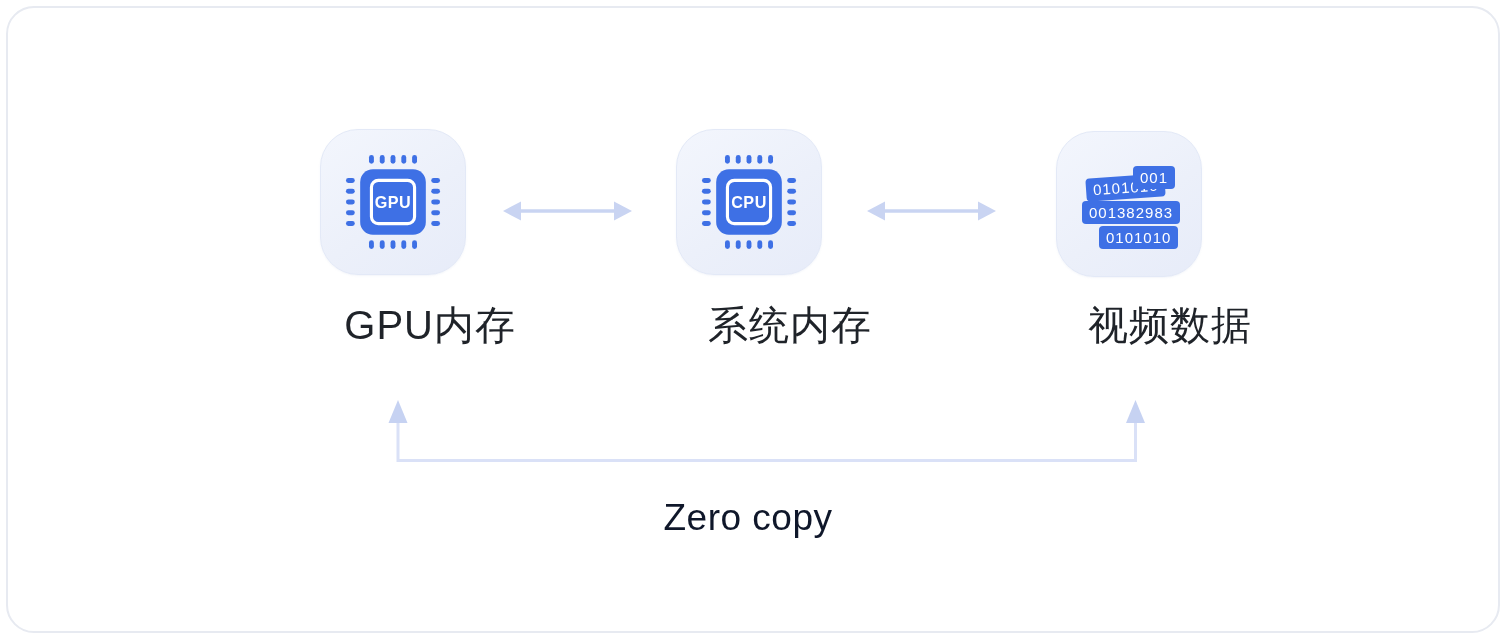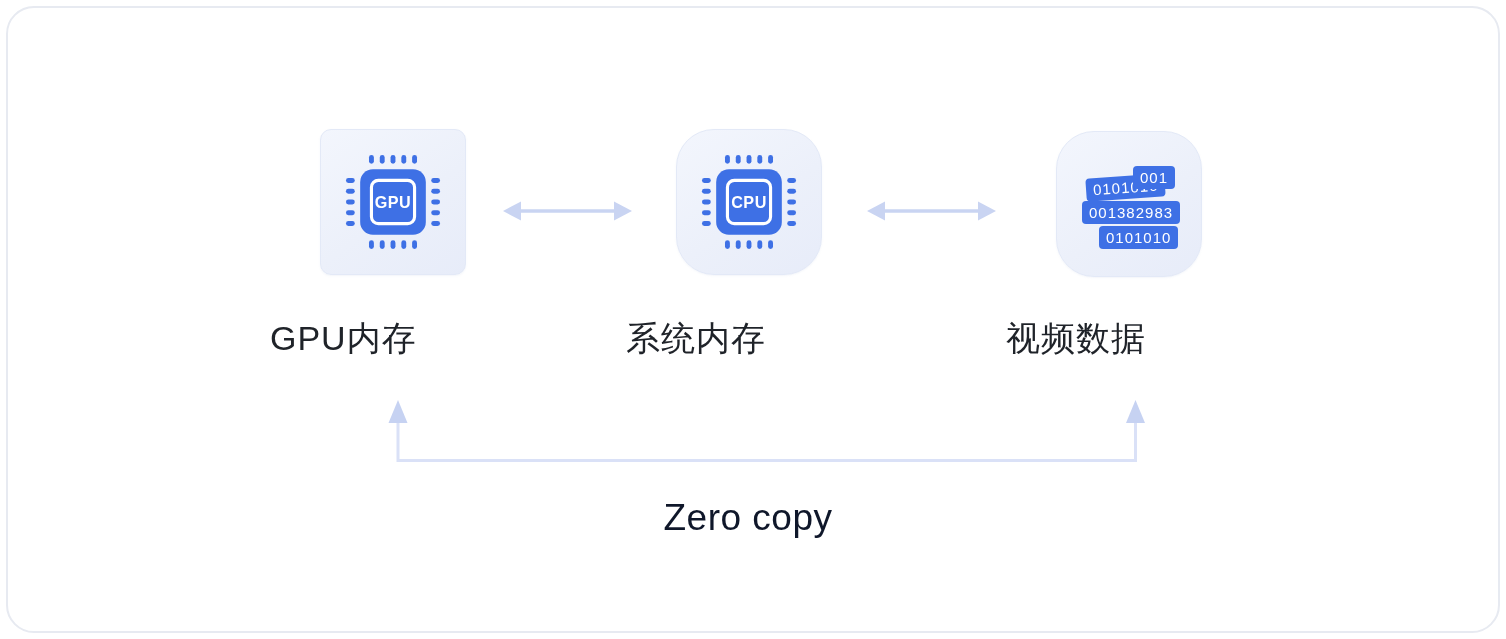--- a/index.html
+++ b/index.html
@@ -13,26 +13,26 @@
     border:2px solid #e7eaf1;border-radius:28px;background:#ffffff;
   }
   .tile{
     position:absolute;width:146px;height:146px;border-radius:38px;
     background:linear-gradient(145deg,#f3f6fd 0%,#ecf0fa 55%,#e7ecf9 100%);
     border:1px solid #e3e9f7;
     box-shadow:0 1px 2px rgba(140,160,210,0.10);
     display:flex;align-items:center;justify-content:center;
     box-sizing:border-box;
   }
-  .tile-gpu{left:312px;top:121px;border-radius:11px;}
+  .tile-gpu{left:312px;top:121px;}
   .tile-cpu{left:668px;top:121px;}
   .tile-video{left:1048px;top:123px;}
   .node-label{
-    position:absolute;top:309px;width:246px;text-align:left;
-    font-size:34px;line-height:42px;color:#1f2329;letter-spacing:1px;
+    position:absolute;top:296px;width:246px;text-align:right;
+    font-size:40px;line-height:42px;color:#1f2329;letter-spacing:1px;
   }
   .label-gpu{left:262px;}
   .label-cpu{left:618px;}
   .label-video{left:998px;}
   .double-arrow{position:absolute;top:189px;width:135px;height:28px;}
   .arrow-1{left:492px;}
   .arrow-2{left:856px;}
   .loop-svg{position:absolute;left:0;top:0;width:1506px;height:639px;pointer-events:none;}
   .zero-copy{
     position:absolute;left:590px;top:488px;width:300px;text-align:center;

